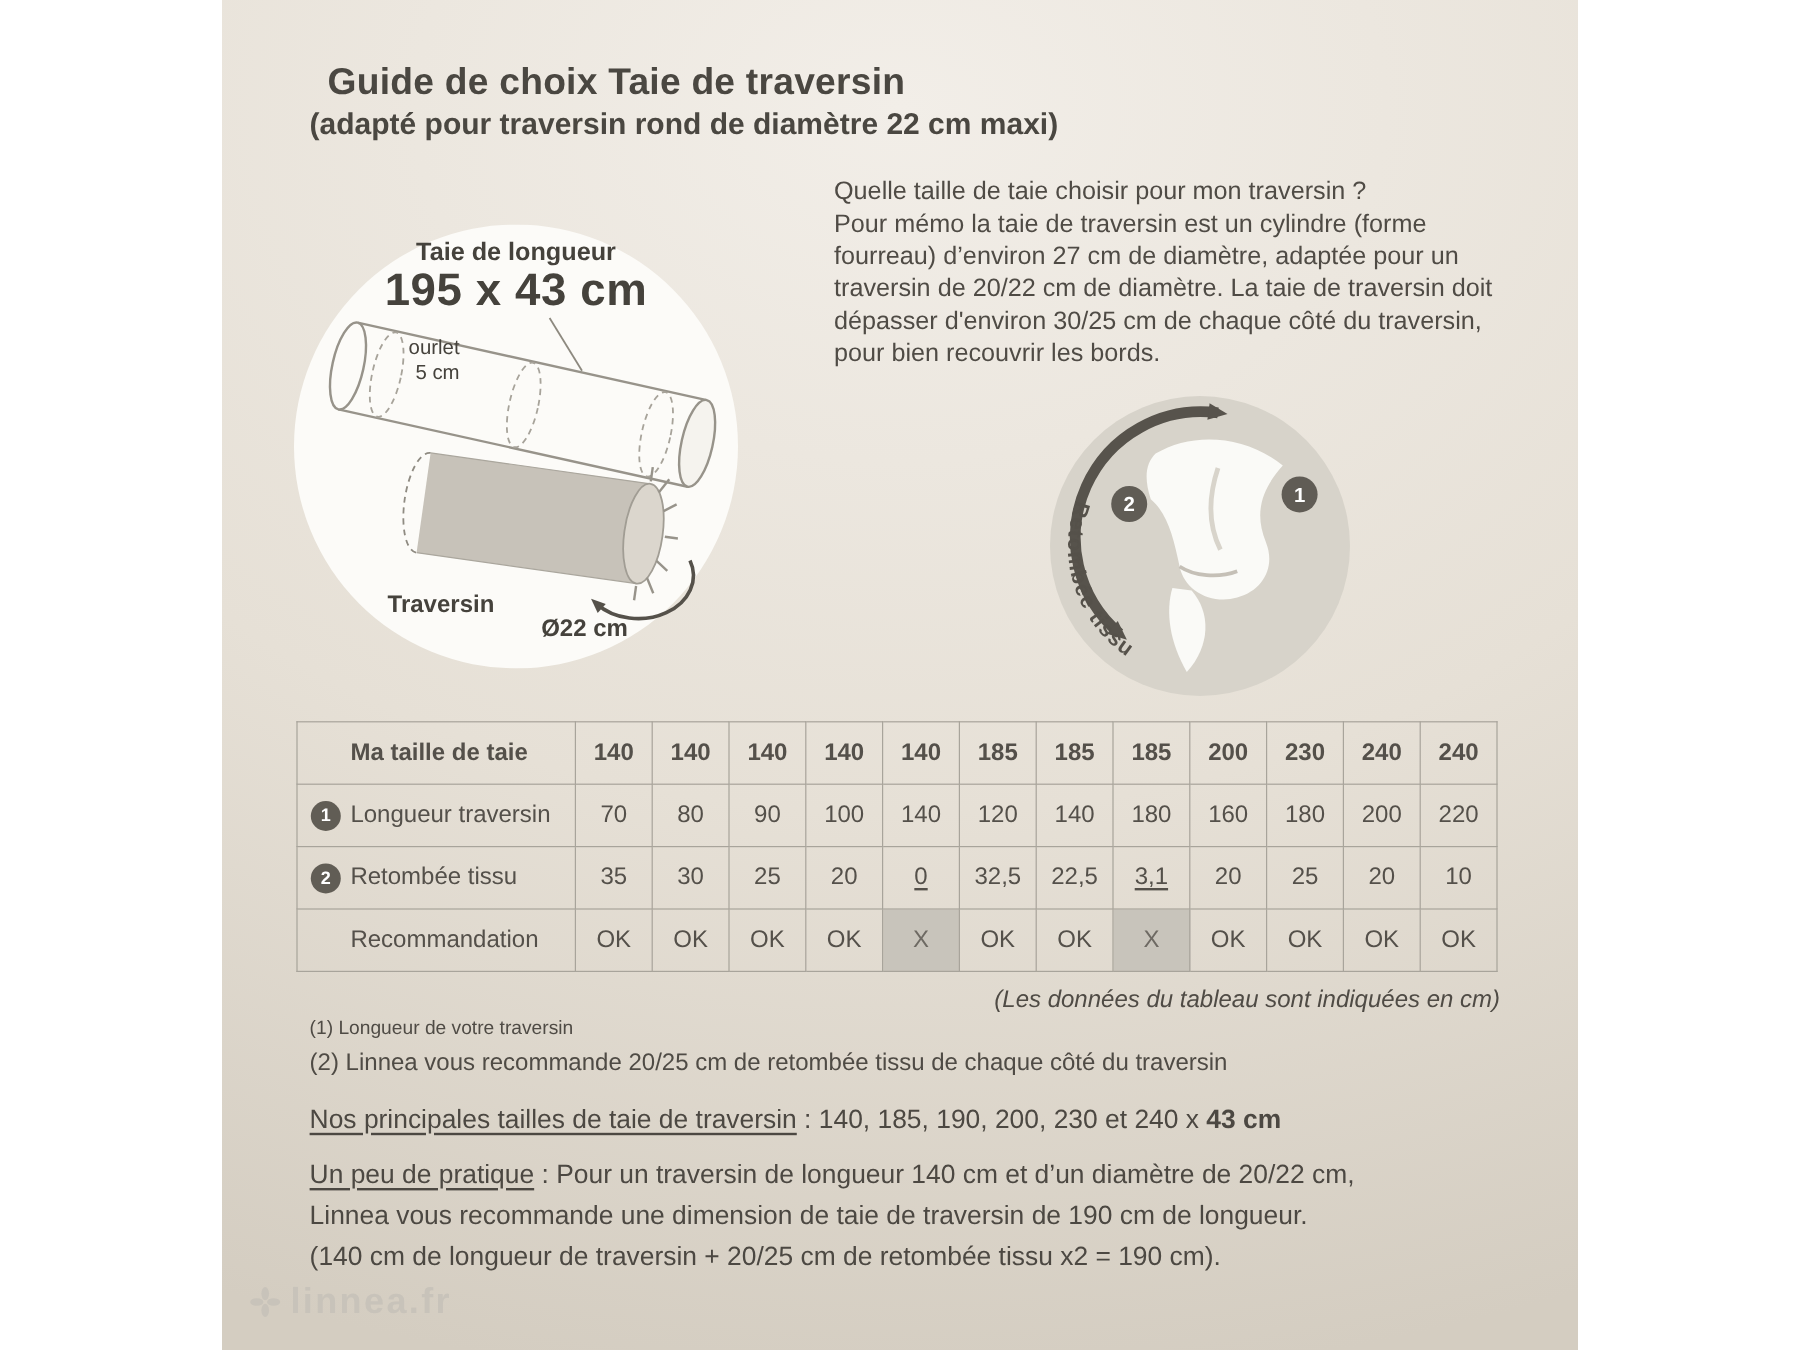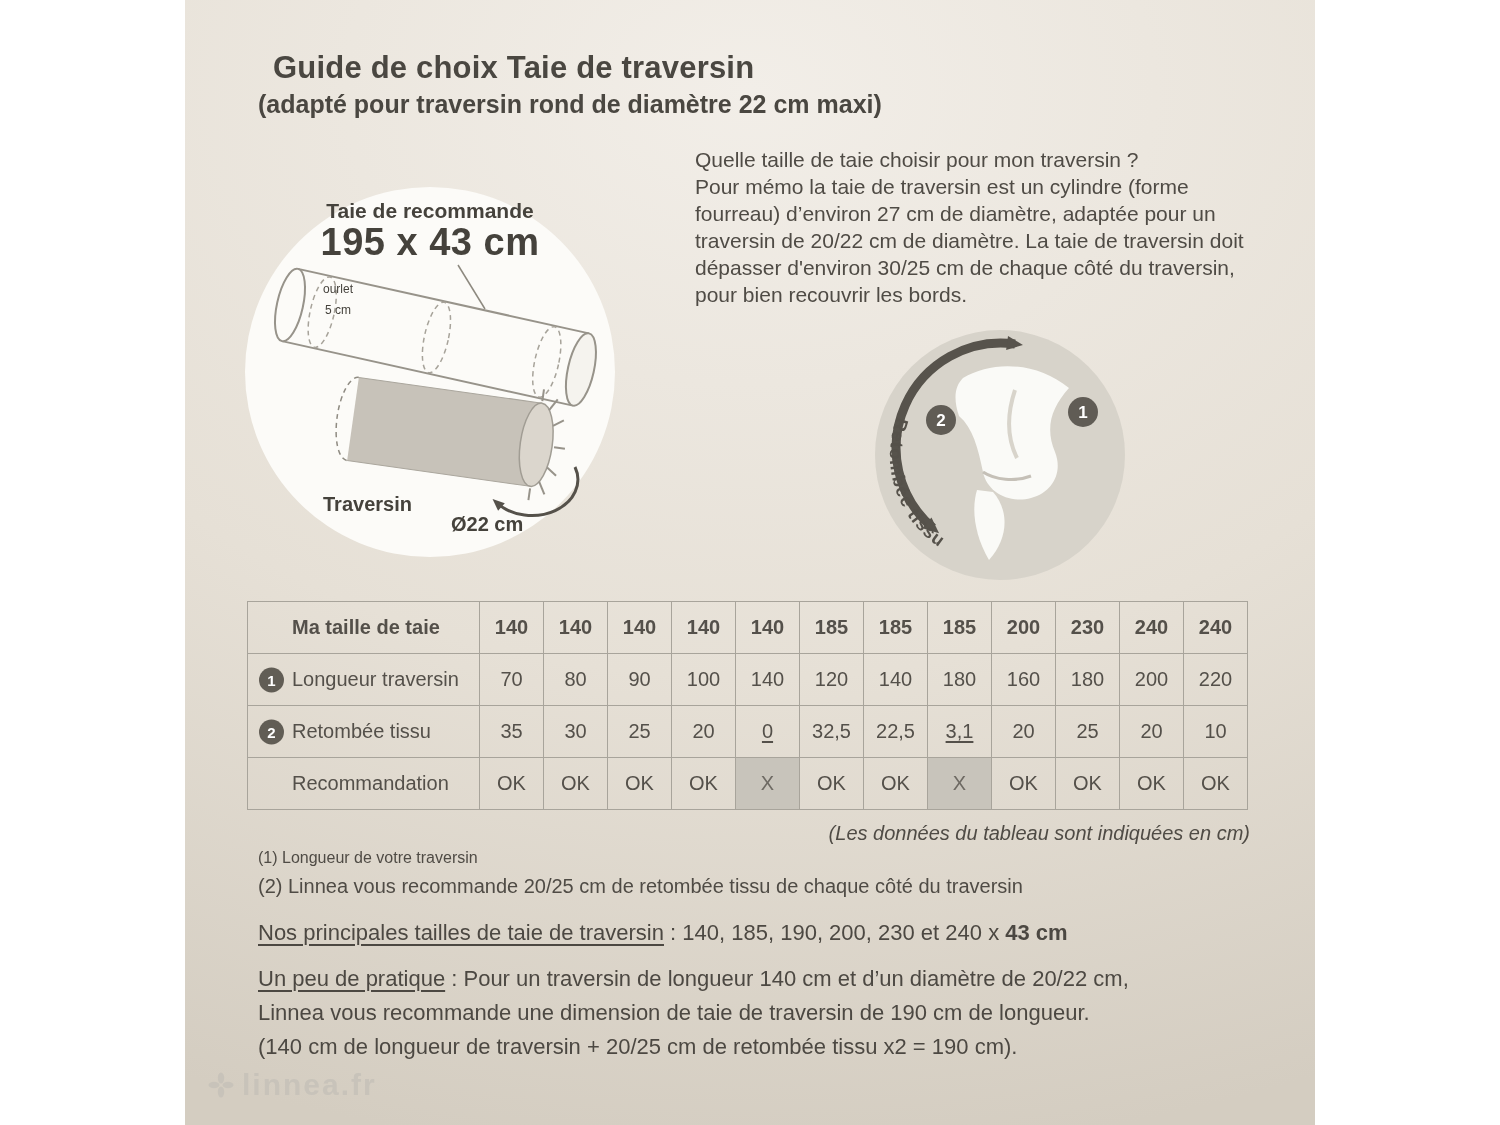--- a/index.html
+++ b/index.html
@@ -12,21 +12,21 @@
   }
   .title { position:absolute; left:73px; top:50px; font-size:31px; font-weight:600; color:#4a4741; letter-spacing:0.2px;margin-left:15px; }
   .subtitle { position:absolute; left:73px; top:90px; font-size:25px; font-weight:600; color:#4a4741; }
 
   
   .circle-left { position:absolute; left:60px; top:187px; width:370px; height:370px; }
   .circle-left svg { position:absolute; left:0; top:0; }
   .ill-label { position:absolute; color:#45423c; text-align:center; }
   .lbl-case { left:0; top:12px; width:100%; font-size:21px; font-weight:700; }
   .lbl-size { left:0; top:34px; width:100%; font-size:38px; font-weight:700; letter-spacing:0.5px; }
-  .lbl-hem { left:48px; top:92px; width:90px; font-size:12px; line-height:21px; }
+  .lbl-hem { left:48px; top:92px; width:90px; font-size:17px; line-height:21px;text-align:right; }
   .lbl-bolster { left:78px; top:306px; font-size:20px; font-weight:700; }
   .lbl-dia { left:206px; top:326px; font-size:20px; font-weight:700; }
 
   
   .intro { position:absolute; left:510px; top:146px; width:572px; font-size:21px; line-height:27px; color:#4f4b45; }
   .intro .q { display:block; }
 
   
   .circle-right { position:absolute; left:675px; top:315px; width:280px; height:280px; }
 
@@ -101,21 +101,21 @@
             <line x1="193" y1="36" x2="200" y2="48"></line>
             <line x1="185" y1="44" x2="185" y2="56"></line>
             <line x1="199" y1="-21" x2="209" y2="-28"></line>
             <line x1="193" y1="-36" x2="200" y2="-48"></line>
             <line x1="185" y1="-44" x2="185" y2="-56"></line>
           </g>
         </g>
 
         <path d="M 330,280 A 46,36 0 0 1 252,316" fill="none" stroke="#55514a" stroke-width="3" marker-end="url(#arrowSmall)"></path>
       </svg>
-      <div class="ill-label lbl-case">Taie de recommande</div>
+      <div class="ill-label lbl-case">Taie de longueur</div>
       <div class="ill-label lbl-size">195 x 43 cm</div>
       <div class="ill-label lbl-hem">
         <span>ourlet</span><br>
         <span>5 cm</span>
       </div>
       <div class="ill-label lbl-bolster">Traversin</div>
       <div class="ill-label lbl-dia">Ø22 cm</div>
     </div>
 
     <div class="intro">

